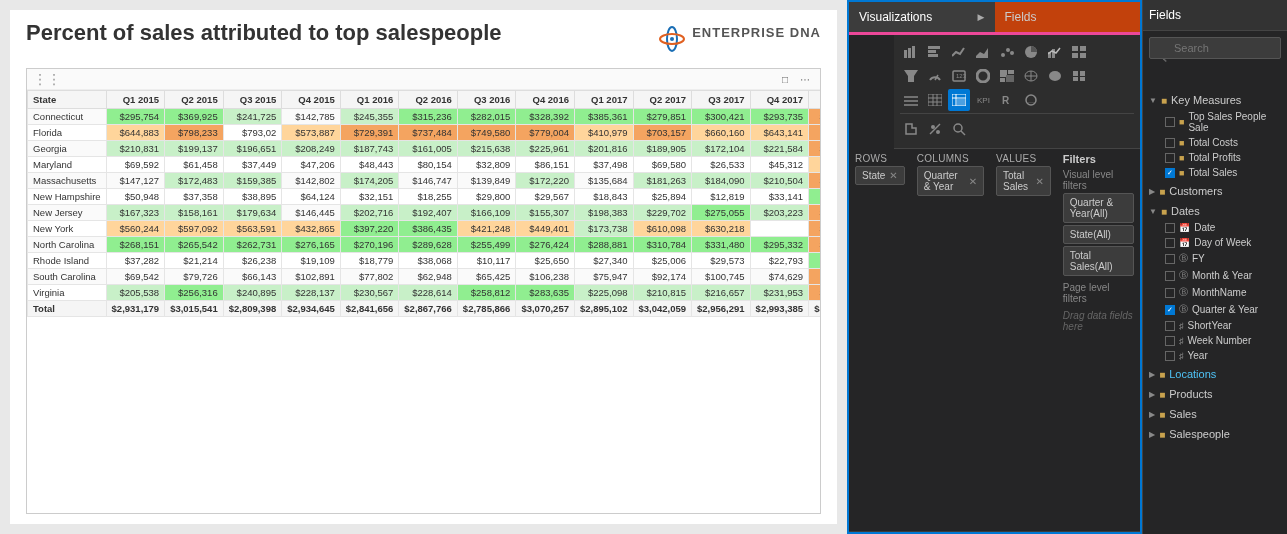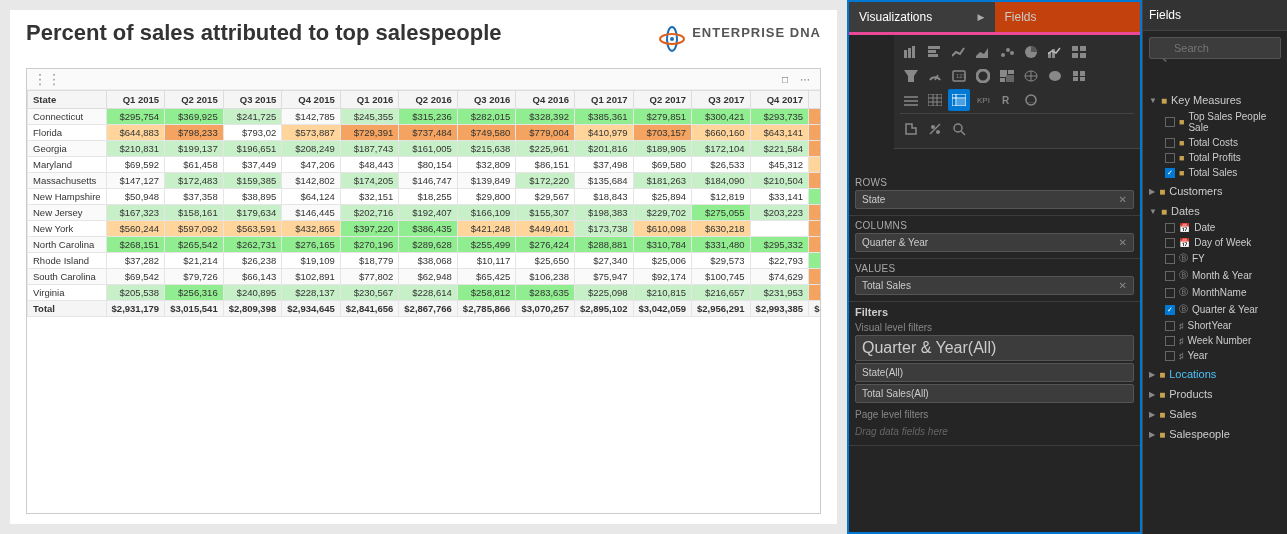--- a/index.html
+++ b/index.html
@@ -828,21 +828,21 @@
       </div>
       <div class="viz-icon">
         <svg width="14" height="14" viewBox="0 0 14 14">
             <circle cx="6" cy="6" r="4" fill="none" stroke="#888" stroke-width="1.5"></circle>
             <line x1="9" y1="9" x2="13" y2="13" stroke="#888" stroke-width="1.5"></line>
           </svg>
       </div>
     </div>
   </div>
 
-  <div style="overflow-y:auto;flex:1;display:flex;flex-direction:column;margin-top:24px;">
+  <div style="overflow-y:auto;flex:1;display:flex;">
 
     <div class="config-section">
       <div class="config-label">Rows</div>
       <div class="config-tag">
         <span class="config-tag-text">State</span>
         <span class="config-tag-x">✕</span>
       </div>
     </div>
 
     <div class="config-section">
@@ -858,21 +858,21 @@
       <div class="config-tag">
         <span class="config-tag-text">Total Sales</span>
         <span class="config-tag-x">✕</span>
       </div>
     </div>
 
     <div class="filters-section">
       <div class="filters-title">Filters</div>
       <div class="filter-sublabel">Visual level filters</div>
       <div class="filter-tag">
-        <span style="color:#ccc;font-size:16px;">Quarter &amp; Year(All)</span>
+        <span style="color:#ccc;font-size:10px;">Quarter &amp; Year(All)</span>
       </div>
       <div class="filter-tag">
         <span style="color:#ccc;font-size:10px;">State(All)</span>
       </div>
       <div class="filter-tag">
         <span style="color:#ccc;font-size:10px;">Total Sales(All)</span>
       </div>
       <div style="margin-top:6px;">
         <div class="filter-sublabel">Page level filters</div>
         <div style="color:#666;font-size:10px;padding:4px 0;font-style:italic;">Drag data fields here</div>

